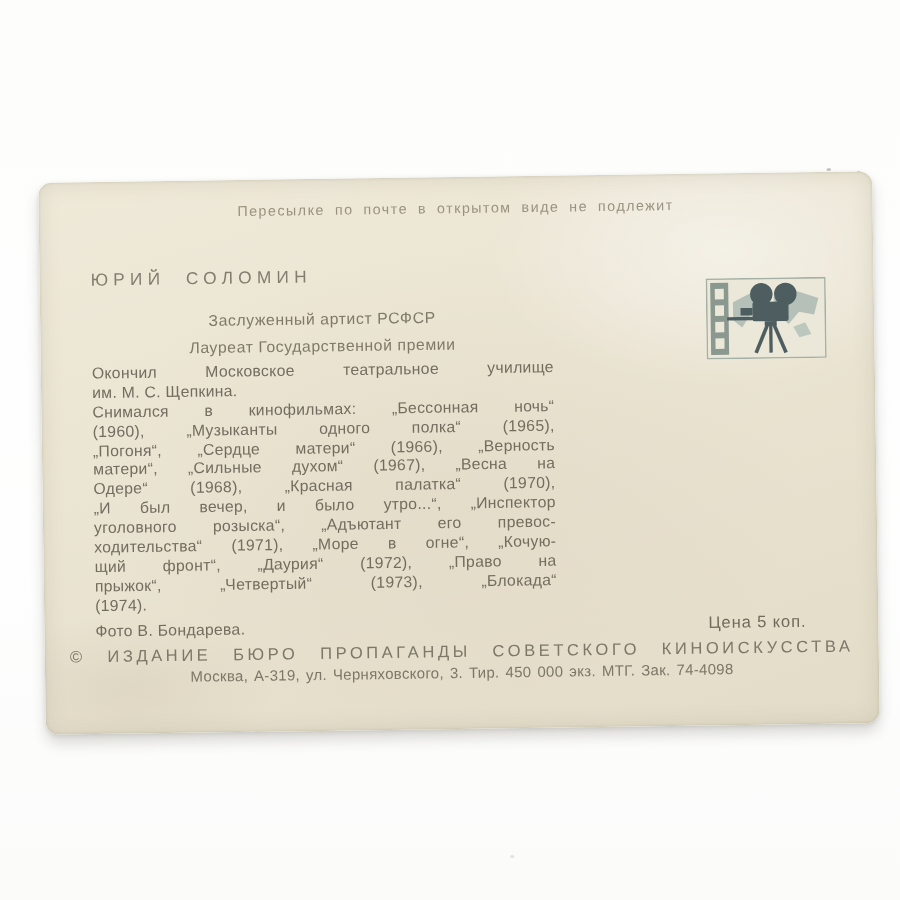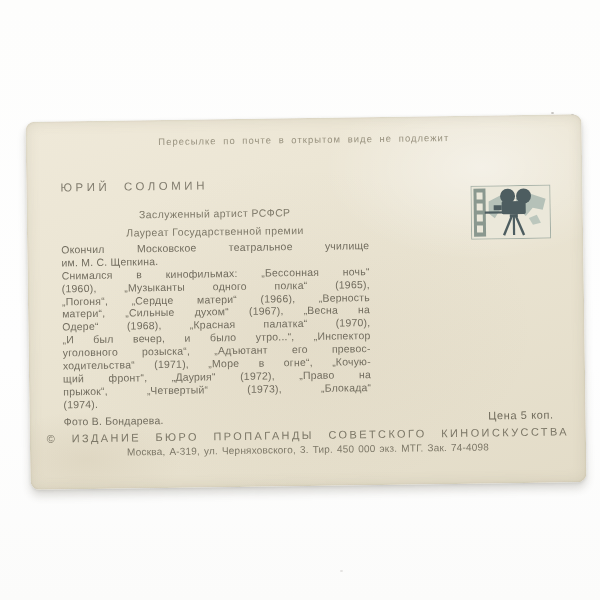--- a/index.html
+++ b/index.html
@@ -42,21 +42,21 @@
   .subtitle.s2{top:106px;}
   .bio{
     position:absolute;top:122px;left:34px;width:308px;
     font-size:10.5px;color:#726d5f;letter-spacing:.2px;
   }
   .bio .ln{line-height:12.9px;height:12.9px;text-align:justify;text-align-last:justify;white-space:nowrap;overflow:hidden;}
   .bio .ln.end{text-align-last:left;white-space:normal;}
   .credit{margin-top:4px;line-height:13px;}
   .stamp{position:absolute;top:70px;left:444px;width:80px;height:54px;}
   .price{
-    position:absolute;top:294px;right:32px;
+    position:absolute;top:294px;right:48px;
     font-size:11px;letter-spacing:.6px;color:#6f6a5b;
   }
   .publisher{
     position:absolute;top:311px;left:0;width:100%;text-align:center;
     font-size:11px;letter-spacing:2.4px;word-spacing:9px;color:#7c7767;
   }
   .imprint{
     position:absolute;top:326px;left:0;width:100%;text-align:center;
     font-size:10px;letter-spacing:.2px;word-spacing:1px;color:#7c7767;
   }

